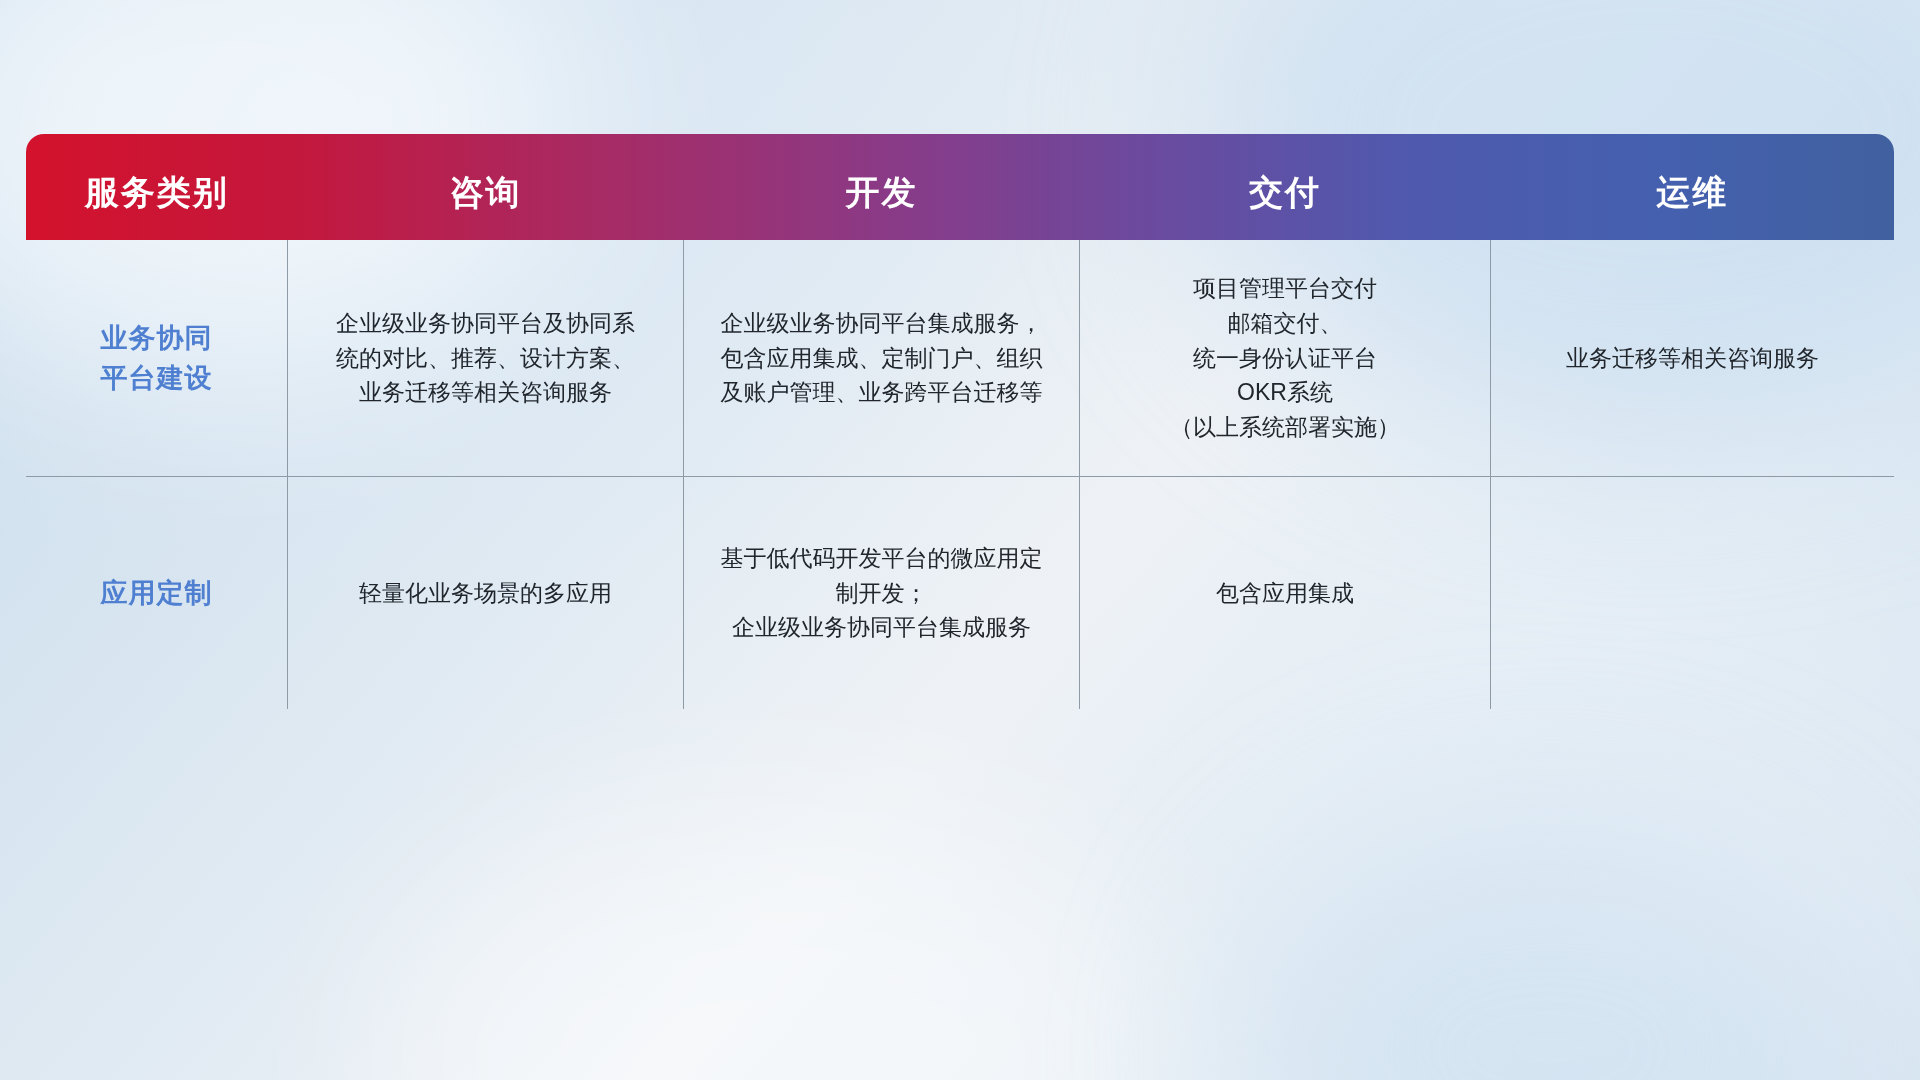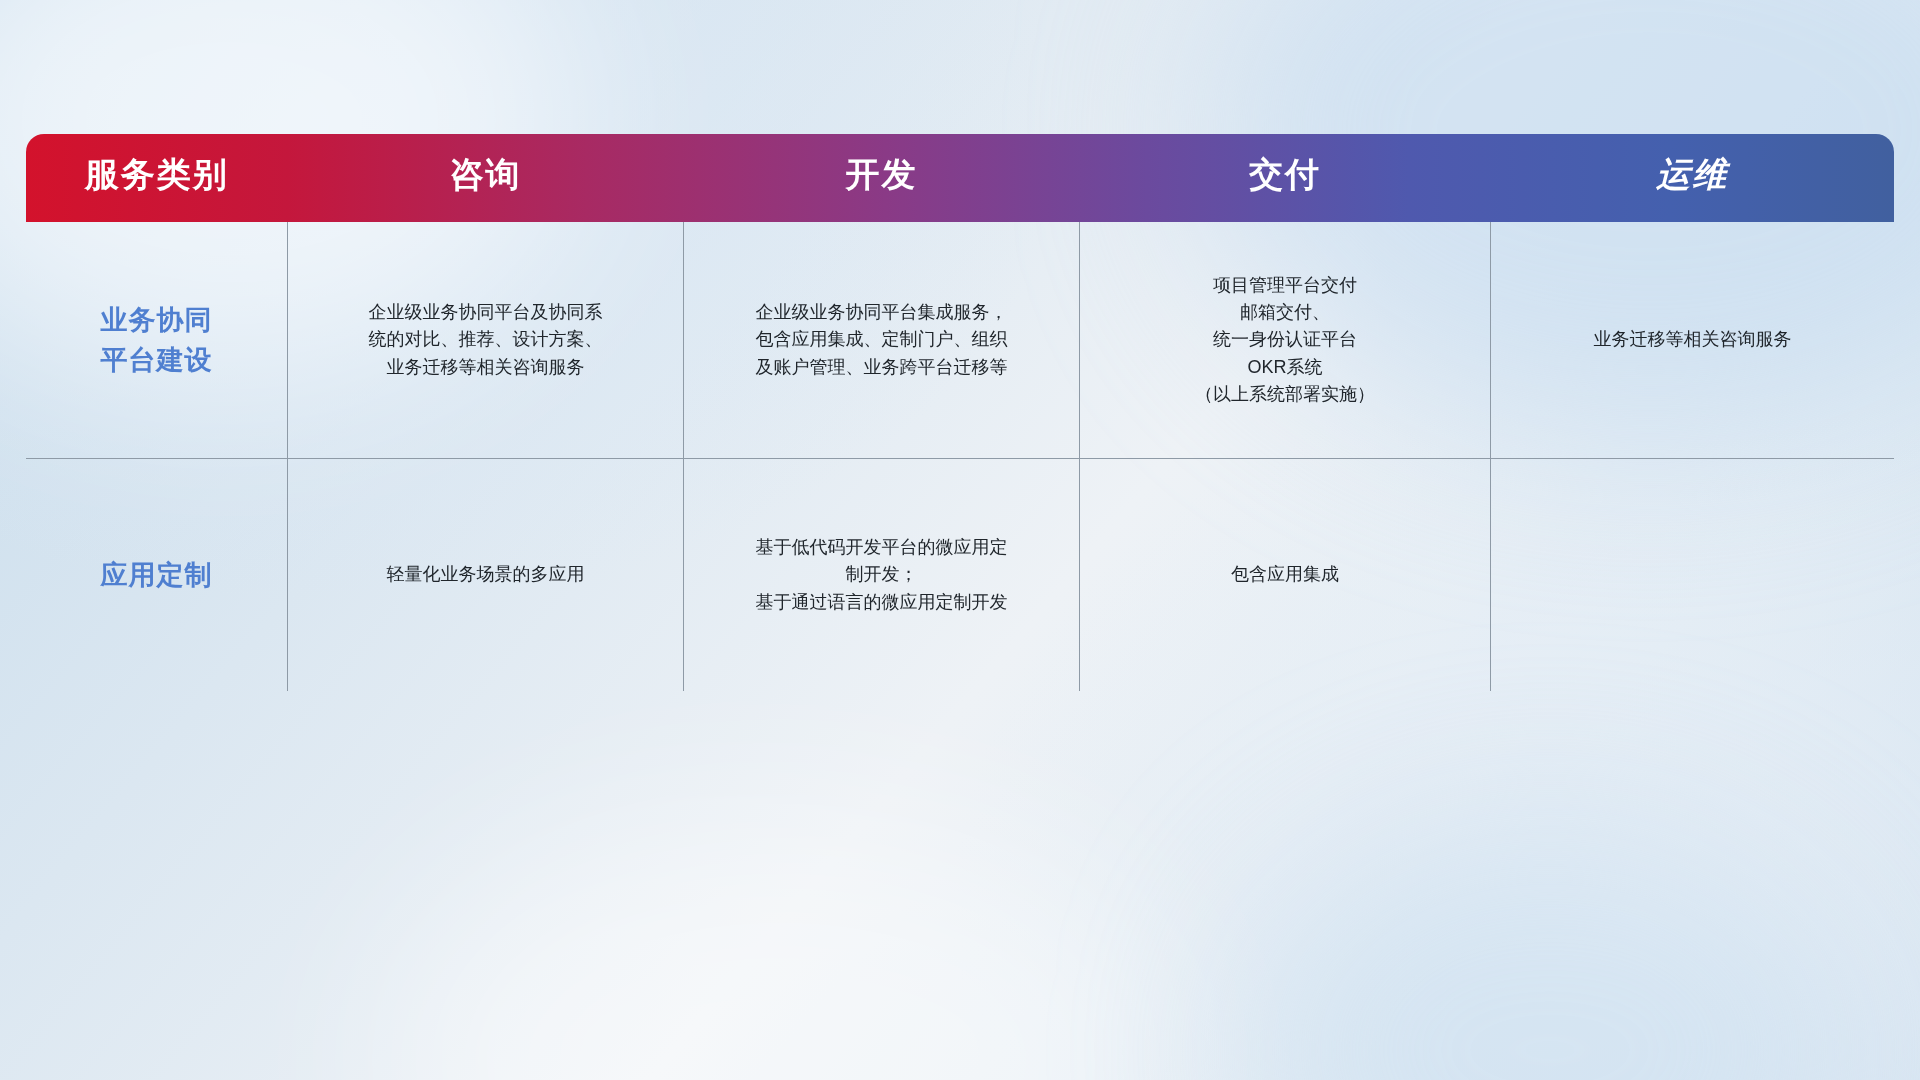--- a/index.html
+++ b/index.html
@@ -44,21 +44,21 @@
     width: 100%;
     border-collapse: collapse;
     table-layout: fixed;
   }
 
   table.matrix thead th {
     color: #ffffff;
     font-size: 34px;
     font-weight: bold;
     letter-spacing: 2px;
-    padding: 18px 6px 24px;
+    padding: 36px 6px 24px;
     text-align: center;
     border: none;
   }
 
   thead tr.header-row {
     background: linear-gradient(90deg,
         #d3122c 0%,
         #c4173c 14%,
         #a82a63 30%,
         #8a3a86 46%,
@@ -68,29 +68,28 @@
         #41609f 100%);
   }
 
   
   thead tr.header-row th:first-child {
     border-top-left-radius: 18px;
     border-bottom-left-radius: 0;
   }
   thead tr.header-row th:last-child {
     border-top-right-radius: 18px;
-    font-style: italic;
   }
 
   tbody td {
     border: 1px solid #8e9aa6;
     vertical-align: middle;
     text-align: center;
     color: #20262c;
-    font-size: 18px;
+    font-size: 23px;
     line-height: 1.52;
     padding: 18px 16px;
     background: transparent;
   }
 
   tbody td.cat {
     color: #4f7fd0;
     font-weight: bold;
     font-size: 27px;
     line-height: 1.5;
@@ -175,21 +174,21 @@
         <tr class="r3">
           <td class="cat">
               <span class="cell-text">应用定制</span>
             </td>
           <td>
               <span class="cell-text">轻量化业务场景的多应用</span>
             </td>
           <td>
               <span class="cell-text">基于低代码开发平台的微应用定
 制开发；
-基于通过语言的微应用定制开发</span>
+企业级业务协同平台集成服务</span>
             </td>
           <td>
               <span class="cell-text">包含应用集成</span>
             </td>
           <td>
               <span class="cell-text"></span>
             </td>
         </tr>
       </tbody>
     </table>

